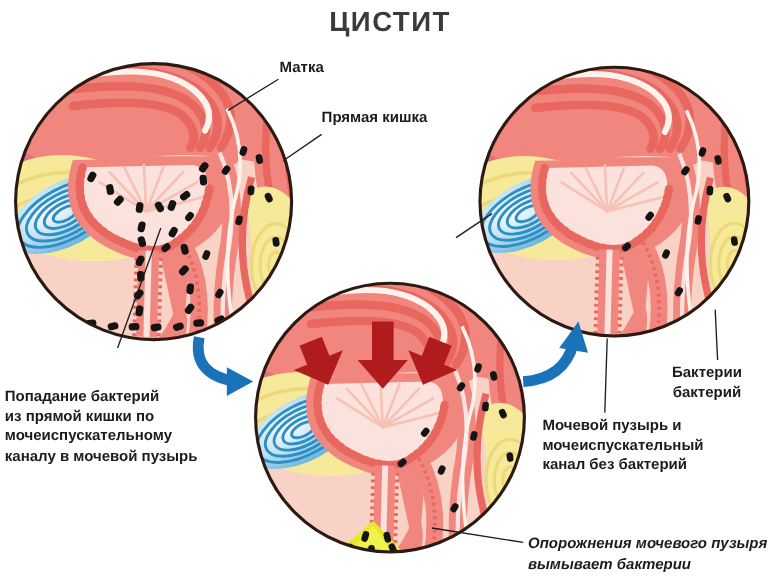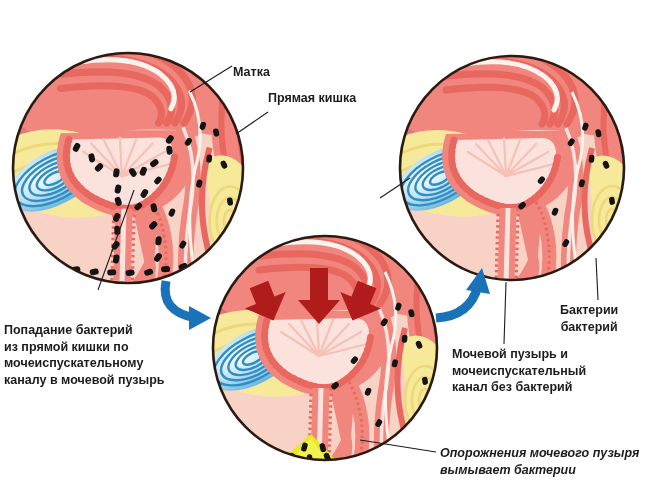--- a/index.html
+++ b/index.html
@@ -40,21 +40,21 @@
     color: #3a3a3a;
   }
   .label {
     position: absolute;
     font-size: 12.5px;
     font-weight: bold;
     line-height: 16.5px;
     color: #1c1c1c;
     white-space: pre-line;
   }
-  .lbl-uterus   { left: 233px; top: 48px; margin-top: 16px; }
+  .lbl-uterus   { left: 233px; top: 48px; }
   .lbl-rectum   { left: 268px; top: 90px; }
   .lbl-pubic    { left: 283px; top: 194px; }
   .lbl-entry    { left: 4px;   top: 322px; }
   .lbl-gut      { left: 560px; top: 302px; text-align: center; }
   .lbl-clean    { left: 452px; top: 346px; }
   .lbl-empty    { left: 440px; top: 445px; font-style: italic; }
 </style>
 </head>
 <body>
 
@@ -282,20 +282,21 @@
       <line x1="232" y1="66" x2="190" y2="92"></line>
       <line x1="268" y1="112" x2="236" y2="134"></line>
       <line x1="380" y1="198" x2="410" y2="178"></line>
       <line x1="98" y1="290" x2="134" y2="190"></line>
       <line x1="598" y1="300" x2="596" y2="258"></line>
       <line x1="504" y1="344" x2="506" y2="282"></line>
       <line x1="436" y1="452" x2="360" y2="440"></line>
     </g>
   </svg>
 
+  <div class="title">ЦИСТИТ</div>
 
   <div class="label lbl-uterus">Матка</div>
 
   <div class="label lbl-rectum">Прямая кишка</div>
 
 
   <div class="label lbl-entry">Попадание бактерий
 из прямой кишки по
 мочеиспускательному
 каналу в мочевой пузырь</div>

